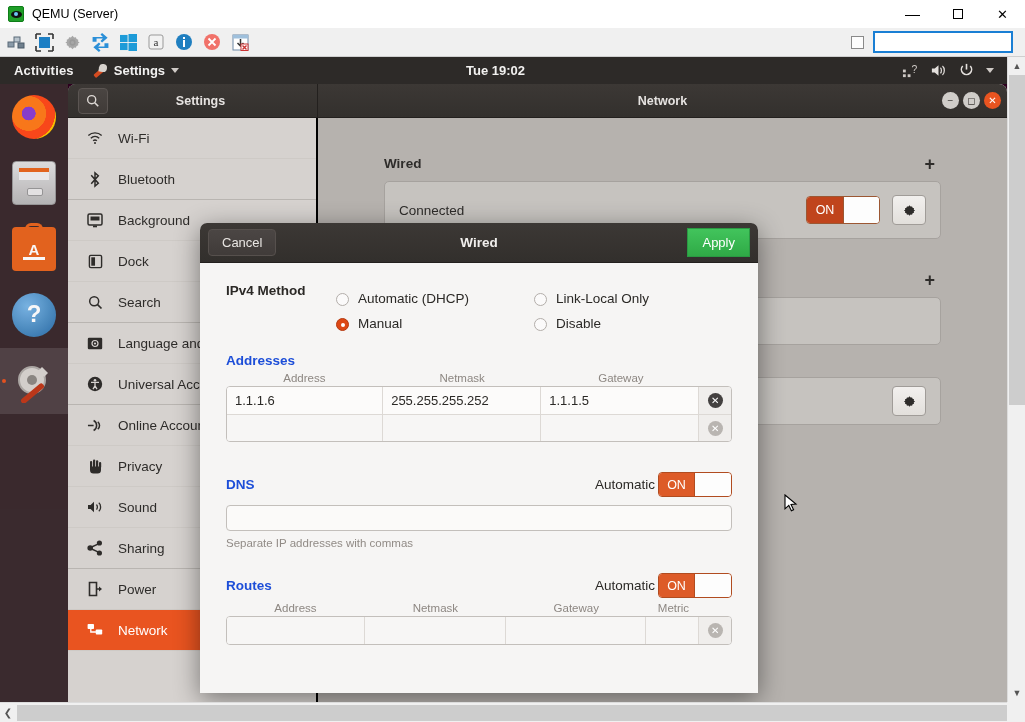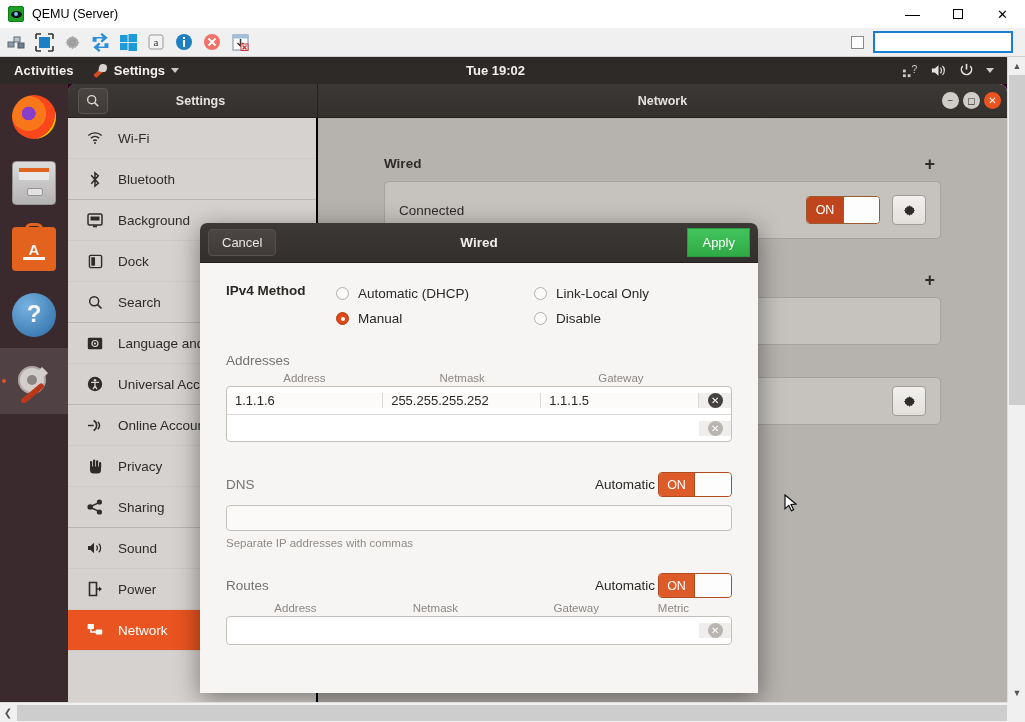--- a/index.html
+++ b/index.html
@@ -229,37 +229,37 @@
     border: 1px solid transparent;
   }
   .dtab.selected { border:1px solid #e8955c; color:#1f1d1b; }
   #dlg-tabs .sepline { width:1px; height:16px; background:#cfcbc7; }
 
   #dlg-content { padding: 18px 26px 0 26px; background:#f6f5f4; height: 402px; overflow:hidden;}
   .row-method { display:flex; }
   .method-label { width: 150px; font-size:13.5px; font-weight:bold; color:#2b2926; padding-top:2px;}
   .method-cols { display:flex; flex:1; }
   .method-col { width: 198px; }
-  .radio-line { display:flex; align-items:center; gap: 9px; height: 25px; font-size:13.5px; color:#2b2926;}
+  .radio-line { display:flex; align-items:flex-end; gap: 9px; height: 25px; font-size:13.5px; color:#2b2926;}
   .radio {
     width: 13px; height:13px; border-radius:50%; border:1px solid #b3aeaa; background:#fbfafa;
     display:flex;align-items:center;justify-content:center;
   }
   .radio.checked { background:#dd4814; border:1px solid #b63a10; }
   .radio.checked::after { content:""; width:4px;height:4px;border-radius:50%;background:#fff; }
 
-  .sect-title { font-size:13.5px; font-weight:normal; color:#737373; }
+  .sect-title { font-size:13.5px; font-weight:bold; color:#1d4ed8; }
   .addr-head { display:flex; margin-top: 4px; }
   .addr-head span {
     font-size:11.5px; color:#8d8782; text-align:center; padding-bottom:2px;
   }
   .grid-table {
     border:1px solid #c3bfbb; border-radius:4px; overflow:hidden; background:#fff;
   }
-  .grid-row { display:flex; height: 27px; align-items: center; }
+  .grid-row { display:flex; height: 27px; }
   .grid-row + .grid-row { border-top:1px solid #ddd9d5; }
   .cell {
     font-size:13px; color:#2b2926; display:flex; align-items:center; padding: 0 8px;
     border-right:1px solid #ddd9d5; background:#fcfbfa;
   }
   .cell.empty { background:#f7f6f5; }
   .del-cell {
     width: 32px; display:flex; align-items:center; justify-content:center; background:#f0eeec;
   }
   .del-btn {
@@ -569,39 +569,39 @@
               <svg width="15" height="16" viewBox="0 0 15 16" fill="#2e2c2a">
                   <rect x="2" y="3" width="2.2" height="7" rx="1"></rect>
                   <rect x="5" y="1.6" width="2.2" height="8.4" rx="1"></rect>
                   <rect x="8" y="2.2" width="2.2" height="7.8" rx="1"></rect>
                   <rect x="11" y="4" width="2.2" height="6" rx="1"></rect>
                   <path d="M2 8.5h11v3.5a3.5 3.5 0 01-3.5 3.5h-4A3.5 3.5 0 012 12z"></path>
                 </svg>
             </span>
             <span>Privacy</span>
           </div>
+          <div class="side-item">
+            <span class="side-ico">
+              <svg width="16" height="14" viewBox="0 0 16 14" fill="#2e2c2a">
+                  <path d="M1 5h2.6L7 1.8v10.4L3.6 9H1z"></path>
+                  <path d="M9.4 4.6c1.3.9 1.3 4 0 4.9M11.8 2.8c2.4 1.8 2.4 6.6 0 8.4" stroke="#2e2c2a" stroke-width="1.3" fill="none"></path>
+                </svg>
+            </span>
+            <span>Sound</span>
+          </div>
           <div class="side-item sep-strong">
             <span class="side-ico">
               <svg width="16" height="16" viewBox="0 0 16 16" fill="#2e2c2a">
                   <circle cx="12.4" cy="3" r="2.6"></circle>
                   <circle cx="3.2" cy="8" r="2.8"></circle>
                   <circle cx="12.4" cy="13" r="2.6"></circle>
                   <path d="M11 4.2L4.6 7M4.6 9L11 11.8" stroke="#2e2c2a" stroke-width="1.4"></path>
                 </svg>
             </span>
             <span>Sharing</span>
-          </div>
-          <div class="side-item">
-            <span class="side-ico">
-              <svg width="16" height="14" viewBox="0 0 16 14" fill="#2e2c2a">
-                  <path d="M1 5h2.6L7 1.8v10.4L3.6 9H1z"></path>
-                  <path d="M9.4 4.6c1.3.9 1.3 4 0 4.9M11.8 2.8c2.4 1.8 2.4 6.6 0 8.4" stroke="#2e2c2a" stroke-width="1.3" fill="none"></path>
-                </svg>
-            </span>
-            <span>Sound</span>
           </div>
           <div class="side-item">
             <span class="side-ico">
               <svg width="15" height="16" viewBox="0 0 15 16" fill="#2e2c2a">
                   <path d="M1.5 1.5h7v13h-7z" fill="none" stroke="#2e2c2a" stroke-width="1.6"></path>
                   <path d="M11 5.5l3 2.5-3 2.5v-1.8h-2V7.3h2z"></path>
                 </svg>
             </span>
             <span>Power</span>
           </div>

